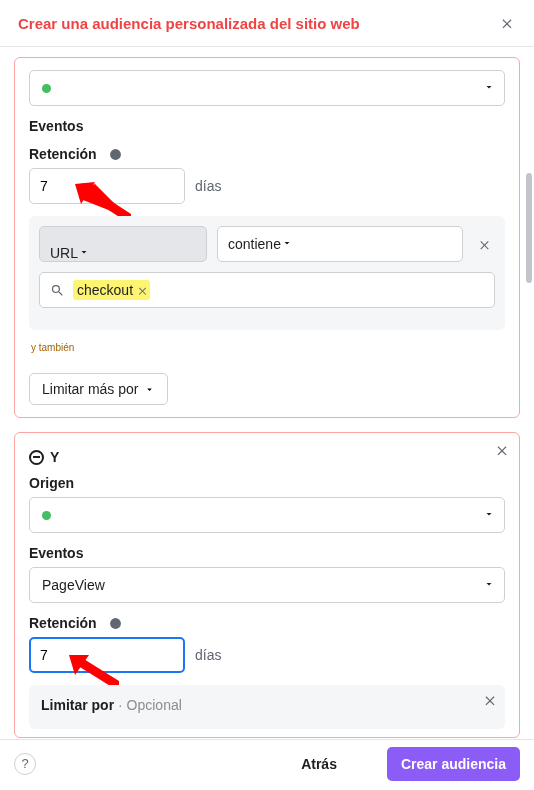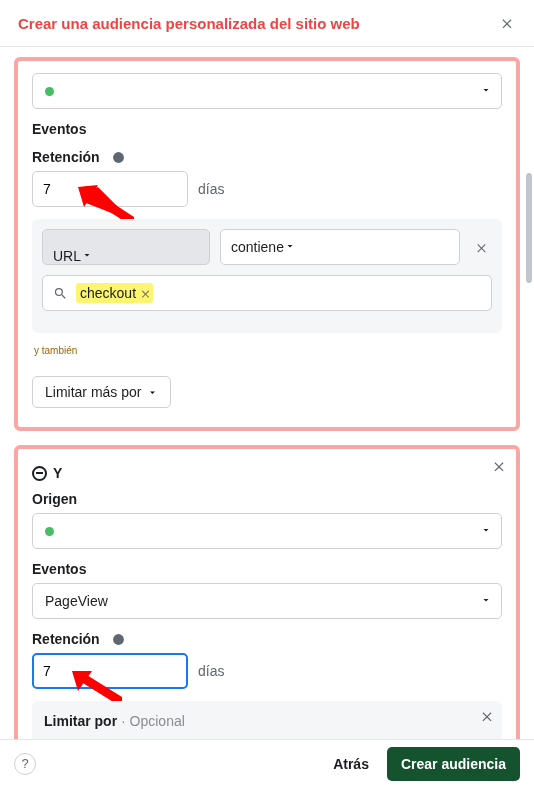--- a/index.html
+++ b/index.html
@@ -4,21 +4,21 @@
 <style>
   * { box-sizing: border-box; margin: 0; padding: 0; }
   body { font-family: Helvetica, Arial, sans-serif; font-size: 14px; color: #1c1e21; background: #fff; width: 534px; }
   .modal { width: 534px; }
   .header { display: flex; align-items: center; justify-content: space-between; padding: 14px 18px; border-bottom: 1px solid #e4e6eb; }
   .header-title { font-size: 15px; font-weight: 600; color: #ef4444; }
   .close-x { width: 18px; height: 18px; display: flex; align-items: center; justify-content: center; cursor: pointer; color: #606770; }
   .close-x svg { width: 14px; height: 14px; }
   .body { position: relative; padding: 10px 14px 4px; height: 692px; overflow: hidden; }
   .scrollbar-fake { position: absolute; right: 2px; top: 126px; width: 6px; height: 110px; background: #c2c5cc; border-radius: 3px; }
-  .card { border: 4px solid #fca5a5; border-radius: 6px; padding: 12px 14px 15px; margin-bottom: 14px; position: relative; background: #fff; }
+  .card { border: 1px solid #fca5a5; border-radius: 6px; padding: 12px 14px 8px; margin-bottom: 14px; position: relative; background: #fff; }
   .select-wrap { position: relative; }
   .sel { width: 100%; height: 36px; border: 1px solid #ced0d4; border-radius: 5px; background: #fff; display: flex; align-items: center; padding: 0 34px 0 12px; cursor: pointer; }
   .sel .caret { position: absolute; right: 10px; top: 50%; transform: translateY(-50%); }
   .caret svg { width: 12px; height: 12px; fill: #1c1e21; }
   .green-dot { width: 9px; height: 9px; border-radius: 50%; background: #45bd62; }
   .label { font-size: 14px; font-weight: 600; margin: 12px 0 6px; }
   .label-inline { display: flex; align-items: center; gap: 12px; }
   .info-icon svg { width: 13px; height: 13px; fill: #606770; display: block; }
   .hl { background: #fdf471; border-radius: 2px; }
   .input-row { display: flex; align-items: center; gap: 10px; }
@@ -44,21 +44,21 @@
   .minus-circ::after { content:""; width:7px; height:2px; background:#1c1e21; }
   .card-x { position: absolute; right: 10px; top: 10px; cursor: pointer; color:#606770; }
   .card-x svg { width: 14px; height: 14px; }
   .limit-label { font-size: 14px; margin-bottom: 4px; }
   .opt-text { color: #8a8d91; }
   .footer { height: 48px; border-top: 1px solid #e4e6eb; display: flex; align-items: center; justify-content: space-between; padding: 0 14px; }
   .help-circ { width: 22px; height: 22px; border: 1px solid #ced0d4; border-radius: 50%; display: flex; align-items: center; justify-content: center; color: #606770; font-size: 13px; }
   .btns { display: flex; align-items: center; gap: 4px; }
   .btn { height: 34px; padding: 0 14px; border-radius: 5px; font-size: 14px; font-weight: 600; display: flex; align-items: center; cursor: pointer; }
   .btn-sec { background: #fff; border: none; color: #1c1e21; }
-  .btn-pri { background: #14532d; color: #fff; border: none; }
+  .btn-pri { background: #8b5cf6; color: #fff; border: none; margin-left: 32px; }
   .red-arrow { position: absolute; pointer-events: none; }
   .unit-text { color:#606770; }
 </style>
 </head>
 <body>
 
 <div class="modal">
   <div class="header">
     <div class="header-title">Crear una audiencia personalizada del sitio web</div>
     <div class="close-x">

